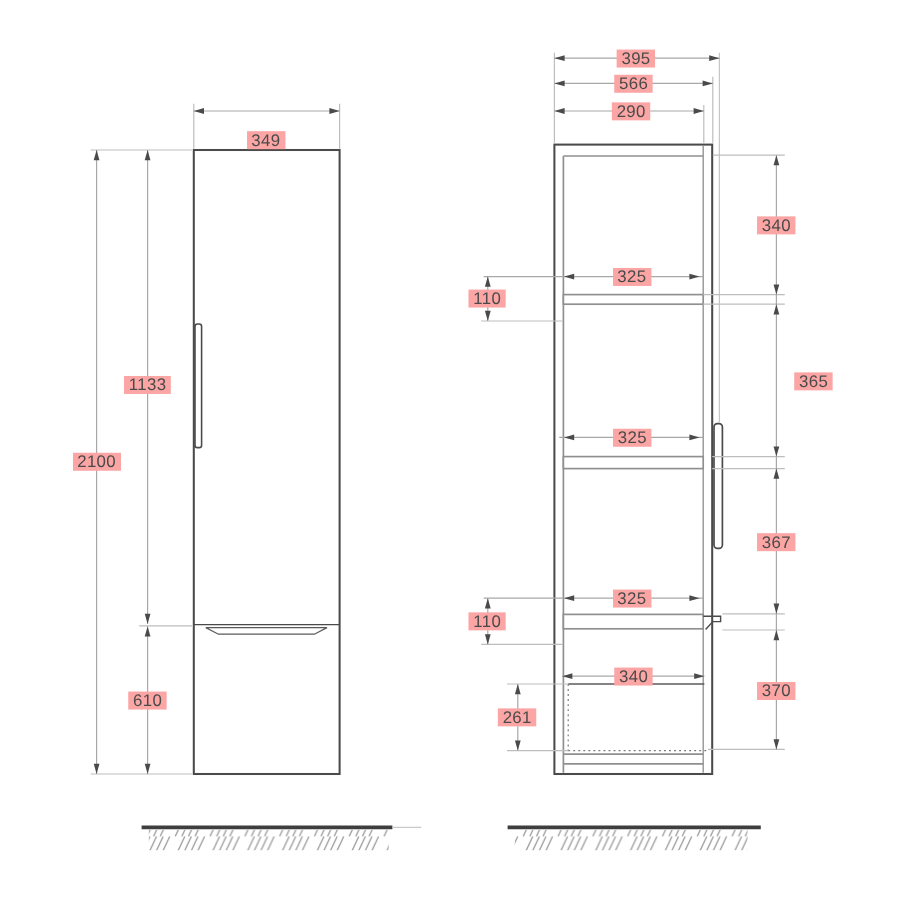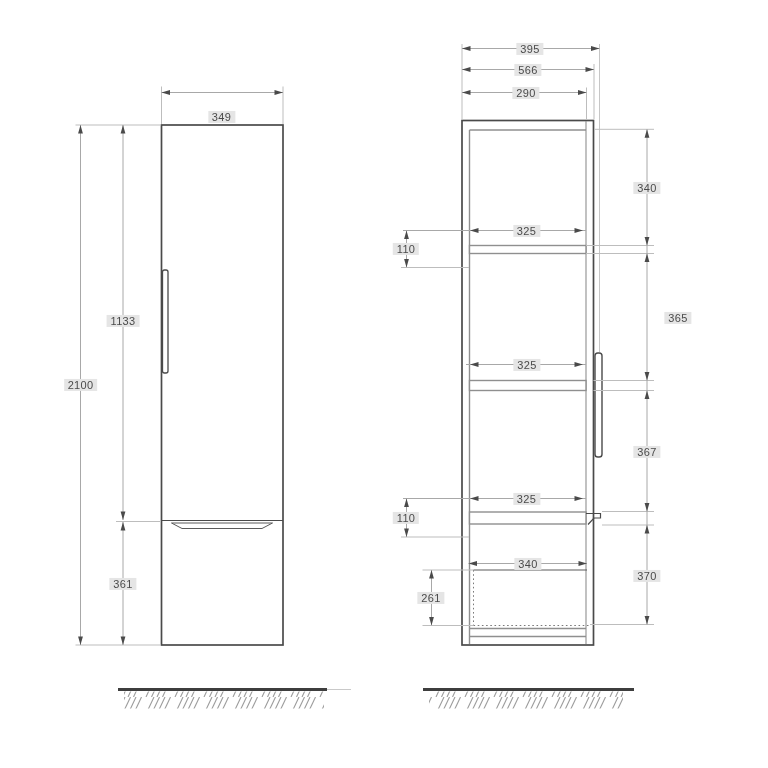--- a/index.html
+++ b/index.html
@@ -7,23 +7,23 @@
     position:relative;
     width:768px;height:768px;
     background:#ffffff;
     font-family:"Liberation Sans","DejaVu Sans",sans-serif;
     overflow:hidden;
   }
   .canvas svg{position:absolute;left:0;top:0;}
   .dim-label{
     position:absolute;
     transform:translate(-50%,-50%);
-    background:#e5e5e5;
+    background:#fca5a5;
     color:#4a4a4a;
-    font-size:11px;
+    font-size:14px;
     line-height:1.1;
     padding:0 4px;
     white-space:nowrap;
     letter-spacing:.3px;
   }
 </style>
 </head>
 <body>
 
 <div class="canvas">
@@ -177,21 +177,21 @@
   </g>
   <g>
     <line x1="423" y1="689.5" x2="634" y2="689.5" stroke="#3e3e3e" stroke-width="3"></line>
     <rect x="429" y="691.5" width="194" height="17" fill="url(#hatch)"></rect>
   </g>
 </svg>
 
 <span class="dim-label" style="left:221.5px;top:92.5px;margin-top:24px;">349</span>
 <span class="dim-label" style="left:80.5px;top:385px;">2100</span>
 <span class="dim-label" style="left:123px;top:321px;">1133</span>
-<span class="dim-label" style="left:123px;top:584px;">361</span>
+<span class="dim-label" style="left:123px;top:584px;">610</span>
 
 <span class="dim-label" style="left:530px;top:48.5px;">395</span>
 <span class="dim-label" style="left:528px;top:69.5px;">566</span>
 <span class="dim-label" style="left:526px;top:92.5px;">290</span>
 
 <span class="dim-label" style="left:647px;top:187.5px;">340</span>
 <span class="dim-label" style="left:678px;top:318px;">365</span>
 <span class="dim-label" style="left:647px;top:452px;">367</span>
 <span class="dim-label" style="left:647px;top:575.5px;">370</span>
 

